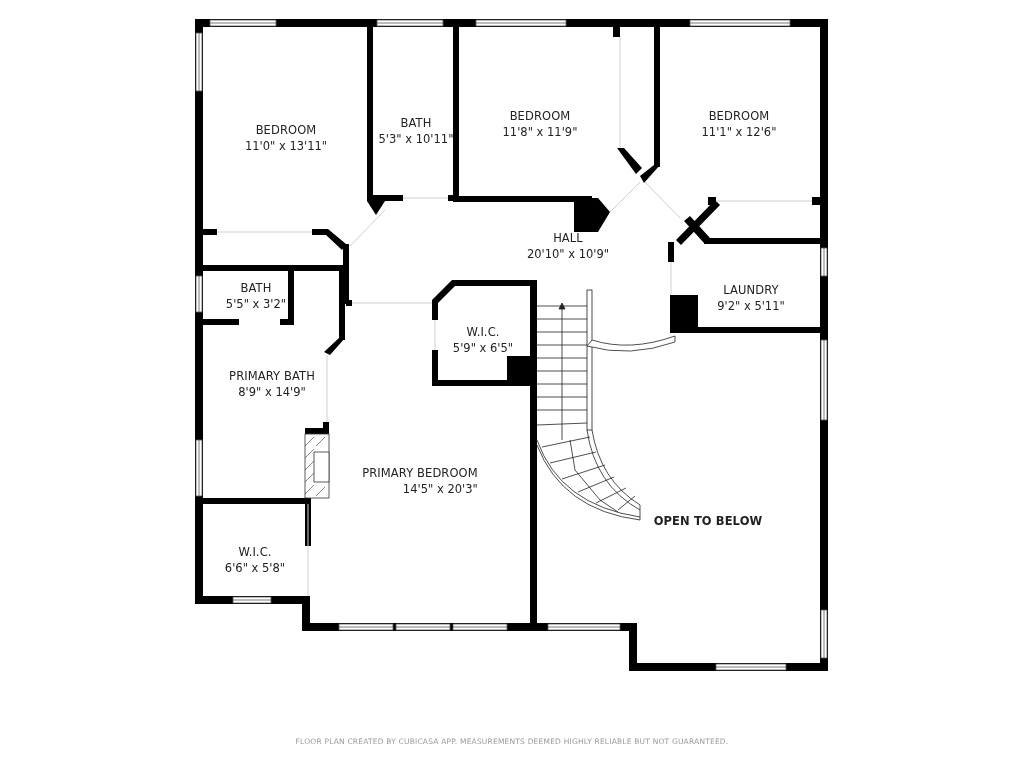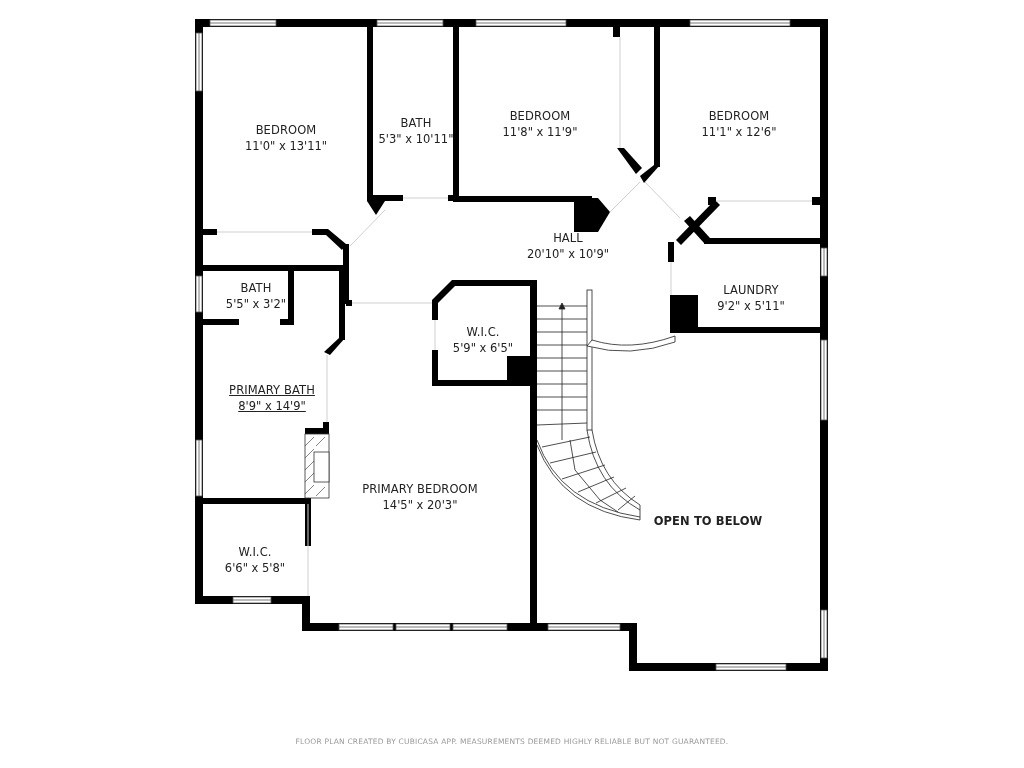--- a/index.html
+++ b/index.html
@@ -208,25 +208,25 @@
     <span class="dim">9'2" x 5'11"</span>
   </div>
   <div class="label" style="left:256px;top:296px;">
     <span class="name">BATH</span>
     <span class="dim">5'5" x 3'2"</span>
   </div>
   <div class="label" style="left:483px;top:340px;">
     <span class="name">W.I.C.</span>
     <span class="dim">5'9" x 6'5"</span>
   </div>
-  <div class="label" style="left:272px;top:398px;text-decoration:underline;">
+  <div class="label" style="left:272px;top:384px;">
     <span class="name">PRIMARY BATH</span>
     <span class="dim">8'9" x 14'9"</span>
   </div>
-  <div class="label" style="left:420px;top:497px;">
+  <div class="label" style="left:420px;top:481px;text-align:right;">
     <span class="name">PRIMARY BEDROOM</span>
     <span class="dim">14'5" x 20'3"</span>
   </div>
   <div class="label" style="left:708px;top:521px;font-weight:bold;">
     <span class="name">OPEN TO BELOW</span>
   </div>
   <div class="label" style="left:255px;top:560px;">
     <span class="name">W.I.C.</span>
     <span class="dim">6'6" x 5'8"</span>
   </div>

